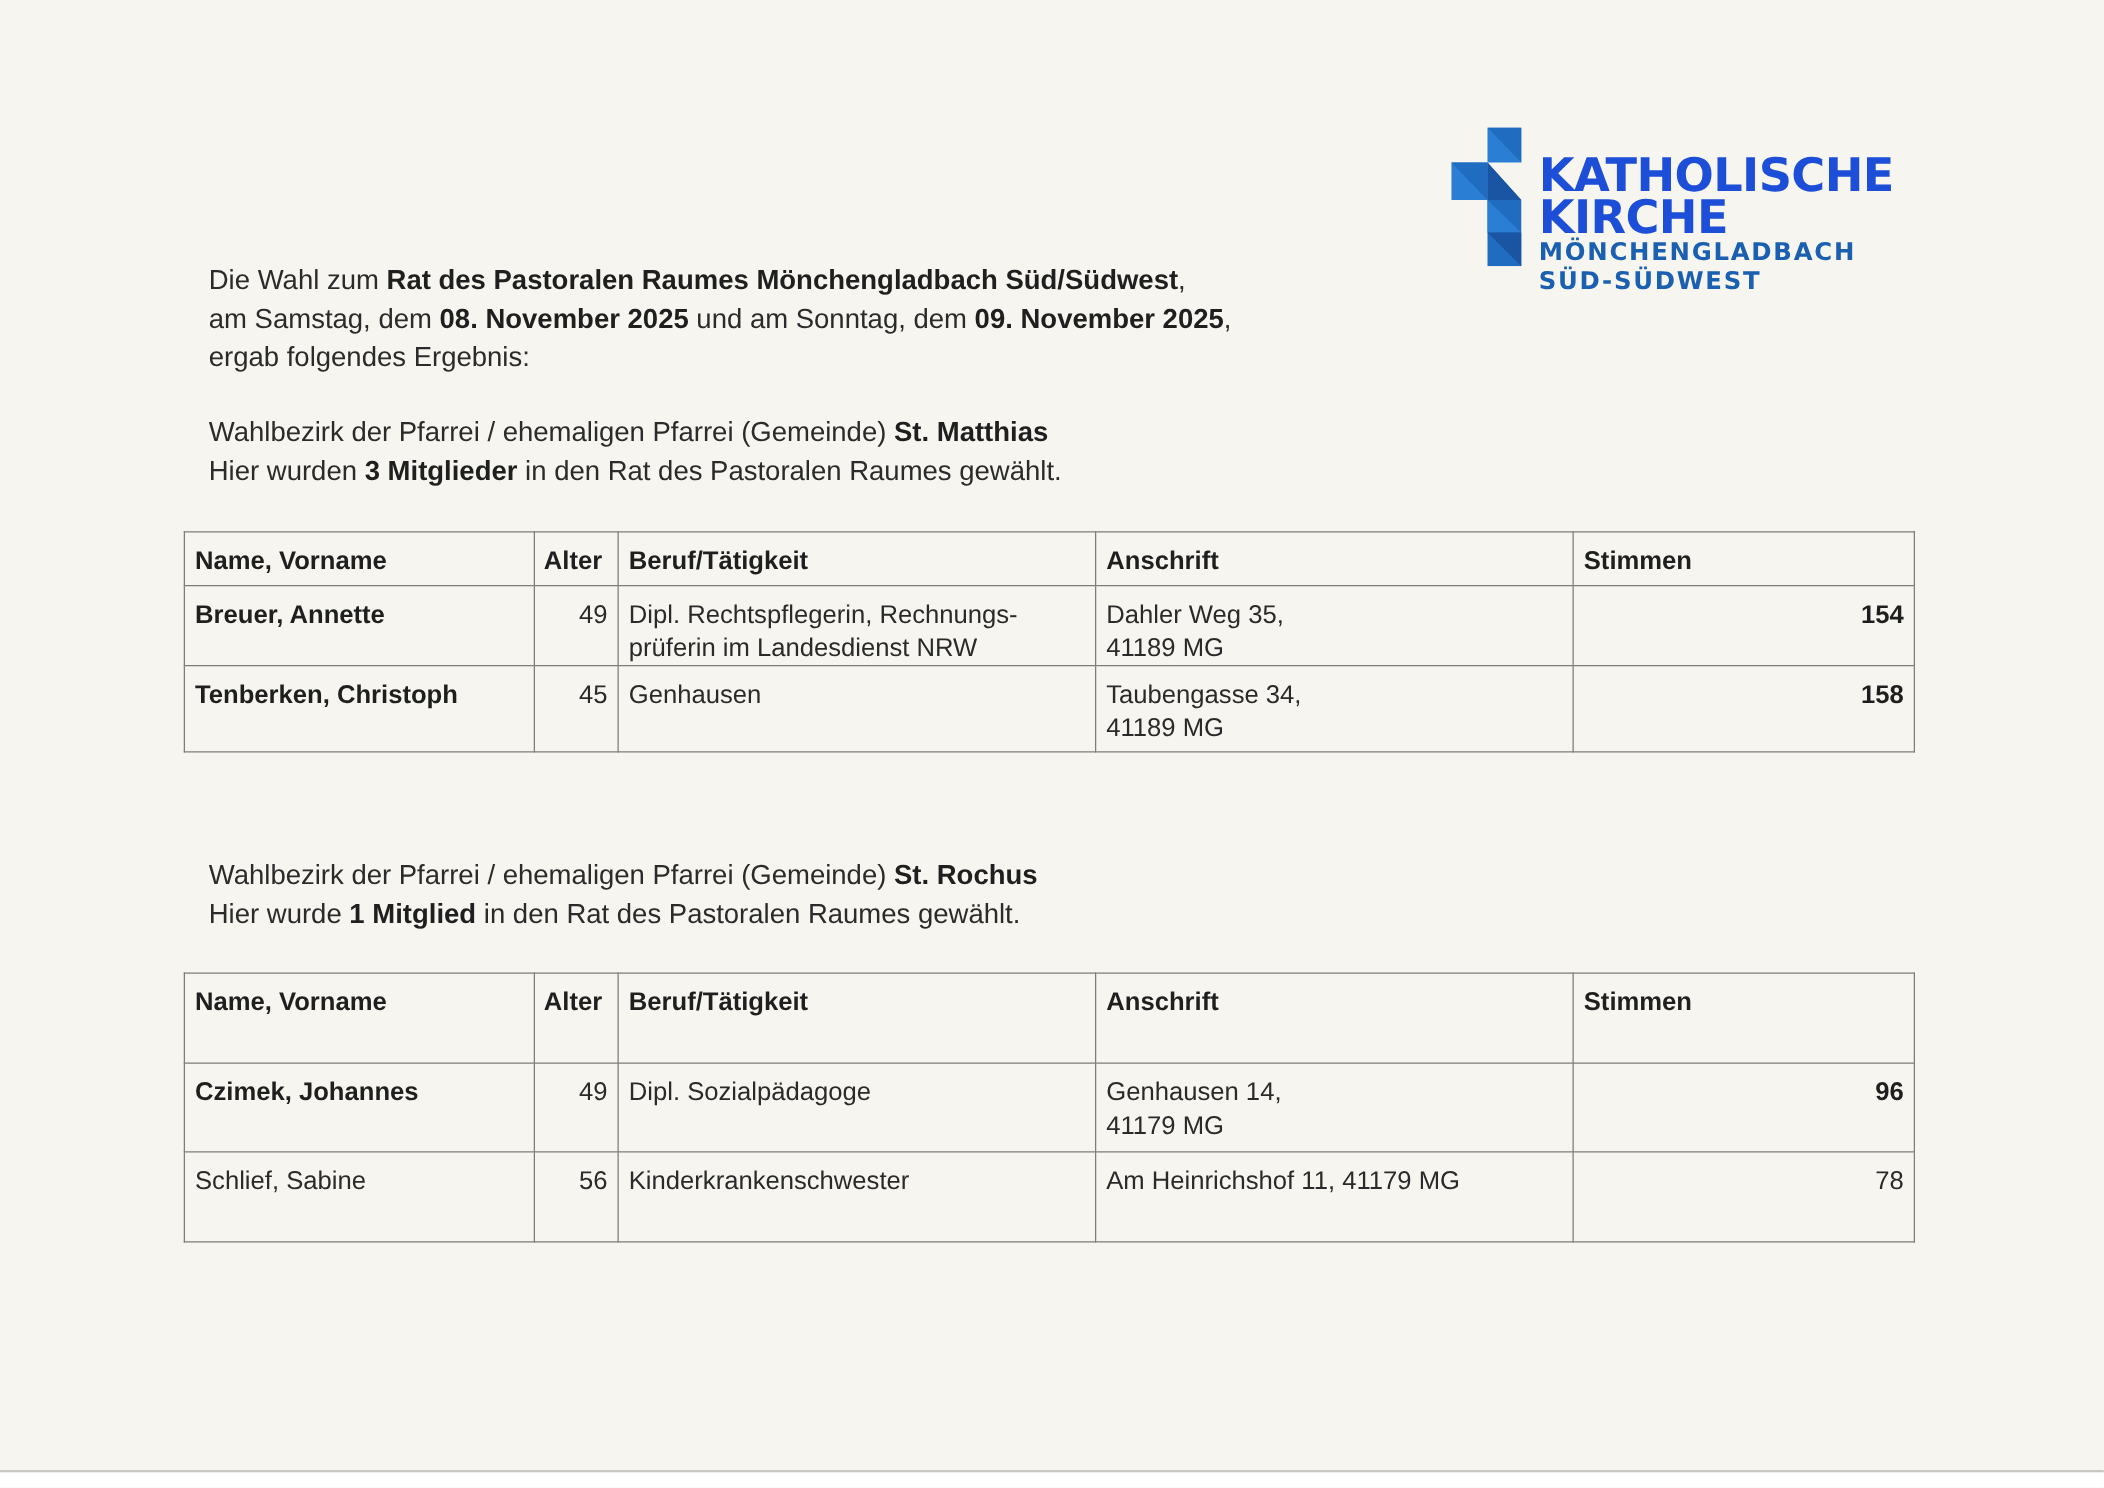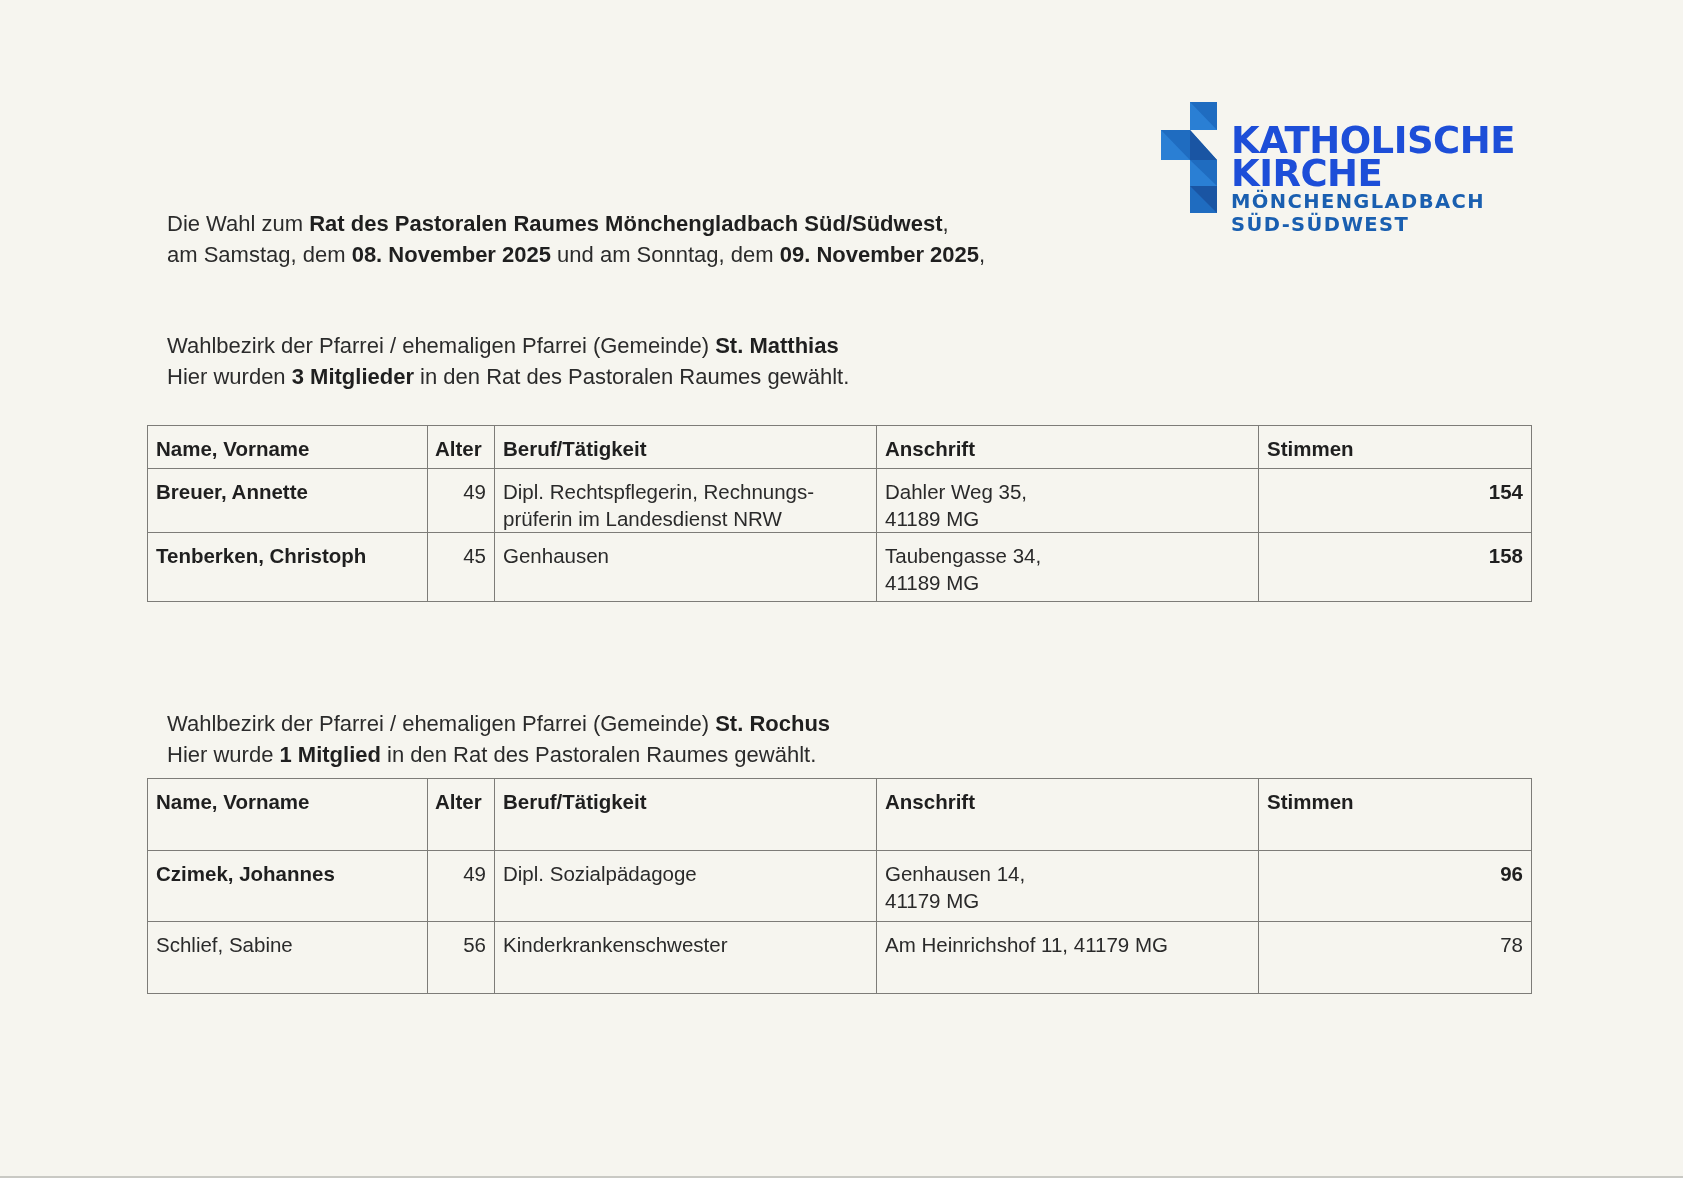--- a/index.html
+++ b/index.html
@@ -75,20 +75,21 @@
     <div class="l1">KATHOLISCHE</div>
     <div class="l2">KIRCHE</div>
     <div class="l3" style="color:#1a5fb0;">MÖNCHENGLADBACH</div>
     <div class="l4" style="color:#1a5fb0;">SÜD-SÜDWEST</div>
   </div>
 </div>
 
 <div class="para" style="top:208px;">
   <div><span>Die Wahl zum </span><b>Rat des Pastoralen Raumes Mönchengladbach Süd/Südwest</b><span>,</span></div>
   <div><span>am Samstag, dem </span><b>08. November 2025</b><span> und am Sonntag, dem </span><b>09. November 2025</b><span>,</span></div>
+  <div>ergab folgendes Ergebnis:</div>
 </div>
 
 <div class="para" style="top:330px;">
   <div><span>Wahlbezirk der Pfarrei / ehemaligen Pfarrei (Gemeinde) </span><b>St. Matthias</b></div>
   <div><span>Hier wurden </span><b>3 Mitglieder</b><span> in den Rat des Pastoralen Raumes gewählt.</span></div>
 </div>
 
 <table class="results" style="top:425px;">
   <colgroup>
       <col class="c-name">
@@ -126,21 +127,21 @@
         </td>
     <td>
           <div>Taubengasse 34,</div>
           <div>41189 MG</div>
         </td>
     <td class="num bold">158</td>
   </tr>
 </tbody>
   </table>
 
-<div class="para" style="top:708px;">
+<div class="para" style="top:684px;">
   <div><span>Wahlbezirk der Pfarrei / ehemaligen Pfarrei (Gemeinde) </span><b>St. Rochus</b></div>
   <div><span>Hier wurde </span><b>1 Mitglied</b><span> in den Rat des Pastoralen Raumes gewählt.</span></div>
 </div>
 
 <table class="results" style="top:778px;">
   <colgroup>
       <col class="c-name">
       <col class="c-age">
       <col class="c-job">
       <col class="c-addr">

